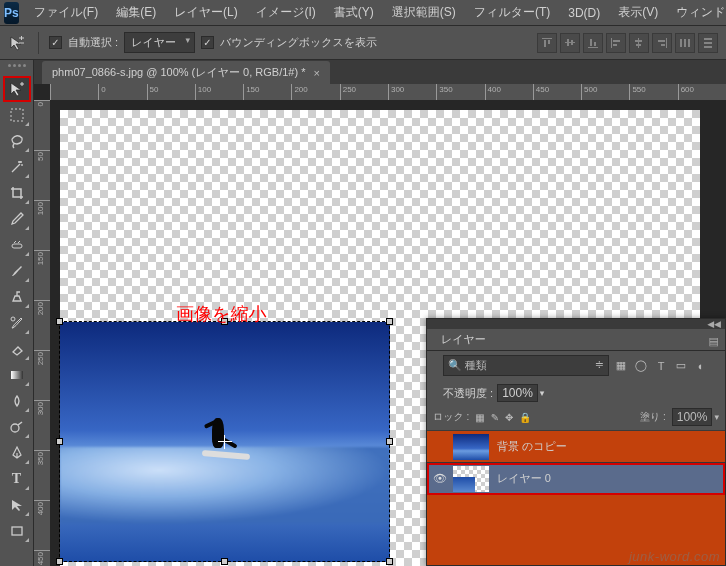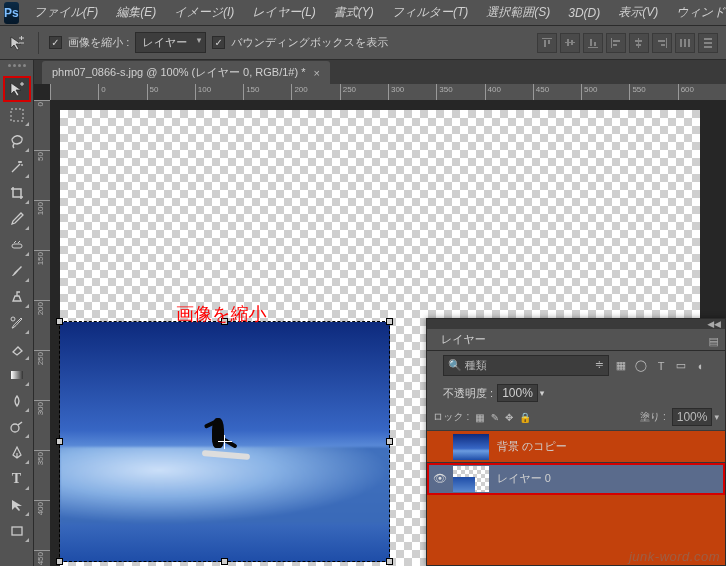--- a/index.html
+++ b/index.html
@@ -1,21 +1,21 @@
 <!DOCTYPE html>
 <html><head>
 <meta charset="utf-8">
 <style>
   * { margin: 0; padding: 0; box-sizing: border-box; }
   html, body { width: 726px; height: 566px; overflow: hidden; background: #535353; font-family: "Meiryo", "Hiragino Kaku Gothic Pro", sans-serif; font-size: 11px; color: #d0d0d0; }
   .app { width: 726px; height: 566px; display: flex; flex-direction: column; background: #535353; border-radius: 18px; }
   
   .menubar { height: 26px; background: #535353; display: flex; align-items: center; padding-left: 4px; border-bottom: 1px solid #2b2b2b; }
   .ps-logo { width: 22px; height: 22px; background: linear-gradient(#0b2a45,#05182a); border-radius: 3px; display: flex; align-items: center; justify-content: center; color: #7fbfff; font-weight: bold; font-size: 12px; margin-right: 6px; }
-  .menu-item { padding: 3px 9px; color: #d0d0d0; font-size: 12px; cursor: default; white-space: nowrap; font-style: italic; }
+  .menu-item { padding: 3px 9px; color: #d0d0d0; font-size: 12px; cursor: default; white-space: nowrap; }
   
   .optbar { height: 34px; background: #535353; display: flex; align-items: center; padding-left: 6px; border-bottom: 1px solid #2b2b2b; gap: 6px; }
   .tool-glyph { width: 22px; height: 22px; display: flex; align-items: center; justify-content: center; }
   .sep { width: 1px; height: 22px; background: #3a3a3a; margin: 0 4px; }
   .checkbox { width: 13px; height: 13px; border: 1px solid #2b2b2b; background: #3d3d3d; display: inline-flex; align-items: center; justify-content: center; color: #d0d0d0; font-size: 10px; }
   .dropdown { background: #3d3d3d; border: 1px solid #2b2b2b; padding: 2px 18px 2px 6px; color: #d0d0d0; font-size: 11px; position: relative; }
   .dropdown::after { content: "▾"; position: absolute; right: 4px; top: 2px; font-size: 9px; color: #aaa; }
   .align-icons { display: flex; gap: 3px; margin-left: auto; margin-right: 8px; }
   .align-btn { width: 20px; height: 20px; background: #4a4a4a; border: 1px solid #3a3a3a; display: flex; align-items: center; justify-content: center; }
   .align-btn svg { opacity: .45; }
@@ -91,41 +91,41 @@
 </style>
 </head>
 <body>
 
 <div class="app">
 
   <div class="menubar">
     <div class="ps-logo">Ps</div>
     <div class="menu-item">ファイル(F)</div>
     <div class="menu-item">編集(E)</div>
+    <div class="menu-item">レイヤー(L)</div>
     <div class="menu-item">イメージ(I)</div>
-    <div class="menu-item">レイヤー(L)</div>
     <div class="menu-item">書式(Y)</div>
+    <div class="menu-item">選択範囲(S)</div>
     <div class="menu-item">フィルター(T)</div>
-    <div class="menu-item">選択範囲(S)</div>
     <div class="menu-item">3D(D)</div>
     <div class="menu-item">表示(V)</div>
     <div class="menu-item">ウィンドウ(W)</div>
 
   </div>
 
   <div class="optbar">
     <div class="tool-glyph">
       <svg width="16" height="16">
           <path d="M2 2 L2 13 L5 10 L8 15 L10 14 L7 9 L12 9 Z" fill="#ccc" stroke="#222" stroke-width=".7"></path>
           <path d="M10 3 L15 3 M12.5 1 L12.5 5 M10 8 L15 8" stroke="#ccc" stroke-width="1"></path>
         </svg>
     </div>
     <div class="sep"></div>
     <span class="checkbox">✓</span>
-    <span>画像を縮小 :</span>
+    <span>自動選択 :</span>
     <div class="dropdown">レイヤー</div>
     <span class="checkbox">✓</span>
     <span>バウンディングボックスを表示</span>
     <div class="align-icons">
       <div class="align-btn">
           <svg width="12" height="12">
             <rect x="1" y="1" width="10" height="1" fill="#ccc"></rect>
             <rect x="3" y="3" width="2" height="7" fill="#ccc"></rect>
             <rect x="7" y="3" width="2" height="4" fill="#ccc"></rect>
           </svg>

